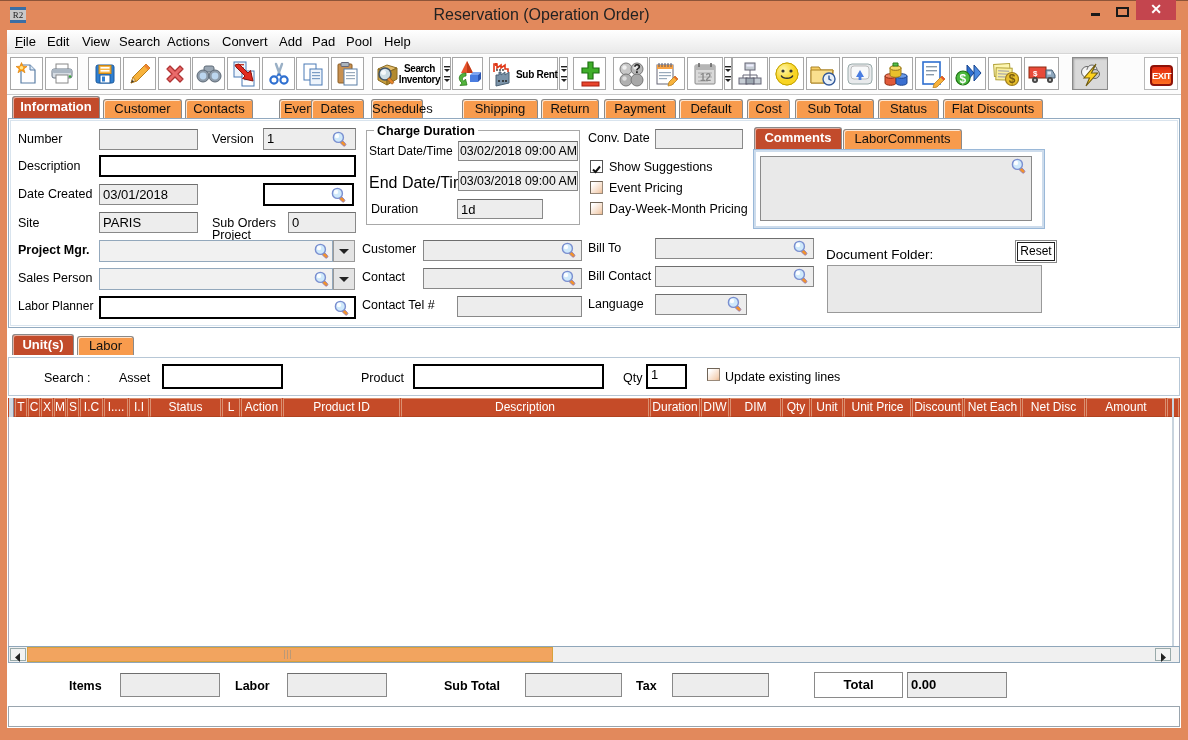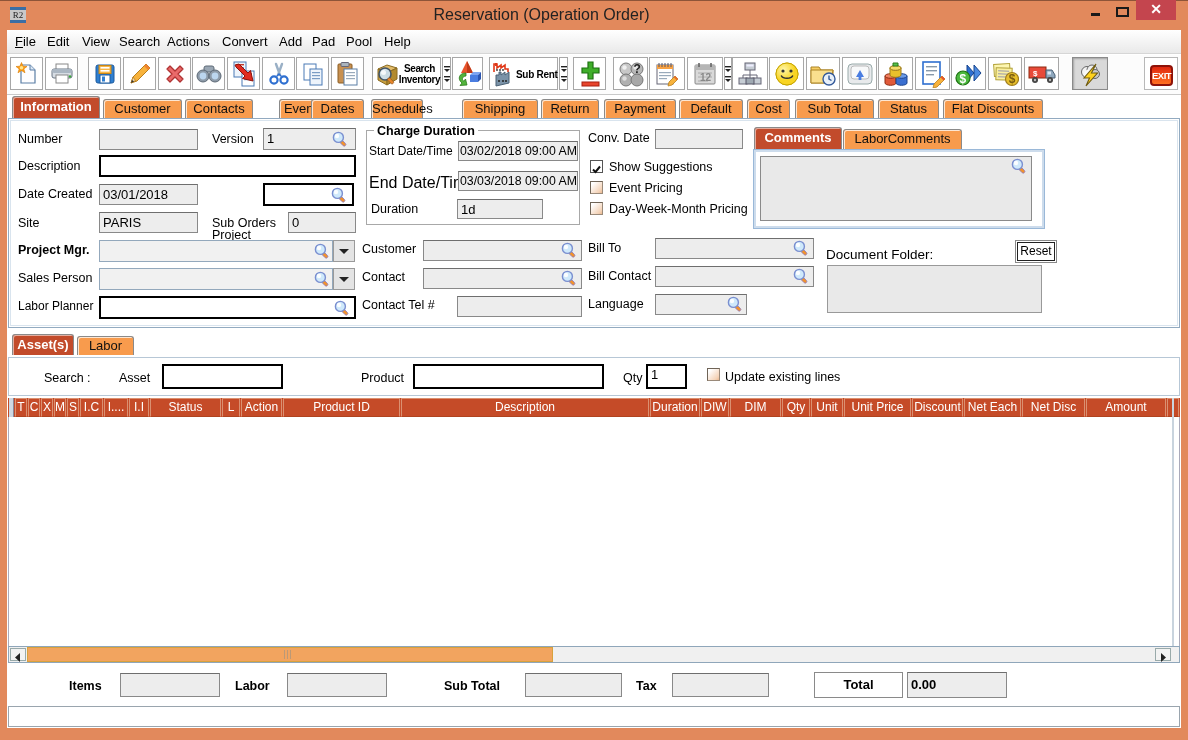--- a/index.html
+++ b/index.html
@@ -470,21 +470,21 @@
 <svg class="mag" style="left:727px;top:296px;" width="16" height="16" viewBox="0 0 16 16">
     <rect x="9.2" y="8.2" width="7.4" height="3.2" rx="1.4" transform="rotate(45 9.2 8.2)" fill="#f0922e" stroke="#8f7cc0" stroke-width=".8"></rect>
     <circle cx="6.4" cy="6.4" r="5" fill="#cfe9fb" stroke="#7a8fd0" stroke-width="1.4"></circle>
     <circle cx="5" cy="5" r="2.2" fill="#fff" fill-opacity=".9"></circle>
   </svg>
 <div class="lbl" style="left:826px;top:247px;font-size:13.5px;">Document Folder:</div>
 <div class="abs" style="left:1015px;top:240px;width:42px;height:23px;border:1px solid #888;background:#fff;"></div>
 <div class="abs" style="left:1017px;top:242px;width:38px;height:19px;border:1px solid #222;background:#fff;font-size:12px;text-align:center;line-height:17px;font-family:'Liberation Sans';">Reset</div>
 <div class="abs" style="left:827px;top:265px;width:215px;height:48px;background:#E9E9E9;border:1px solid #999;"></div>
 
-<div class="tabact" style="left:12px;top:334px;width:62px;height:21px;line-height:19px;">Asset(s)</div>
+<div class="tabact" style="left:12px;top:334px;width:62px;height:21px;line-height:19px;">Unit(s)</div>
 <div class="tab" style="left:77px;top:336px;width:57px;height:19px;">Labor</div>
 
 <div class="abs" style="left:8px;top:357px;width:1172px;height:39px;background:#fff;border:1px solid #b7c7d6;"></div>
 <div class="lbl" style="left:44px;top:371px;">Search :</div>
 <div class="lbl" style="left:119px;top:371px;">Asset</div>
 <div class="inw" style="left:162px;top:364px;width:121px;height:25px;"></div>
 <div class="lbl" style="left:361px;top:371px;">Product</div>
 <div class="inw" style="left:413px;top:364px;width:191px;height:25px;"></div>
 <div class="lbl" style="left:623px;top:371px;">Qty</div>
 <div class="inw" style="left:646px;top:364px;width:41px;height:25px;">1</div>

